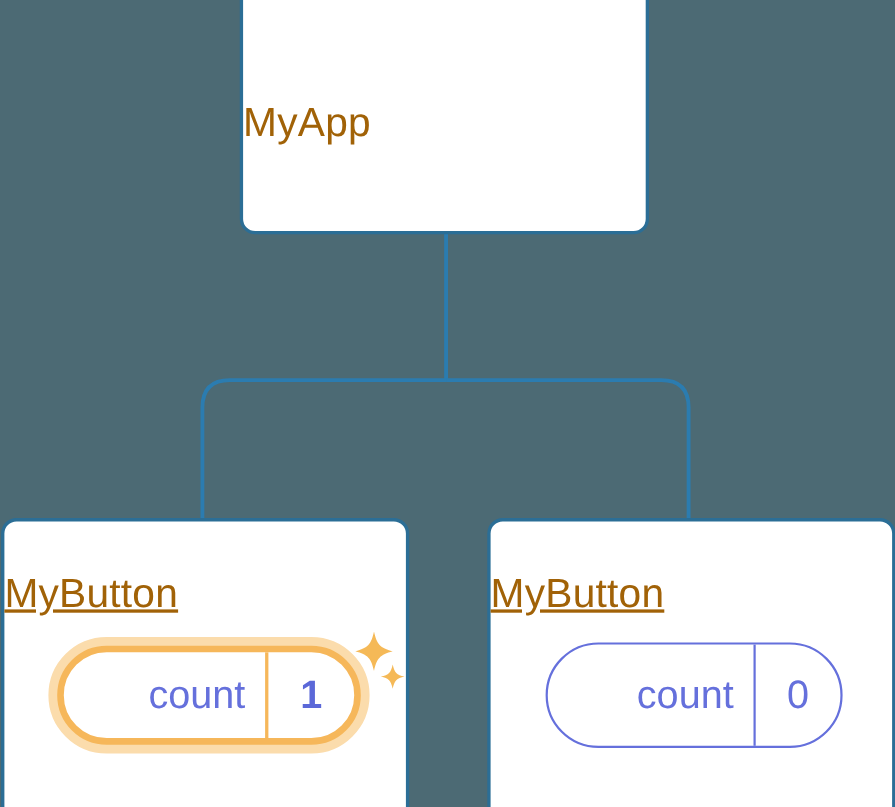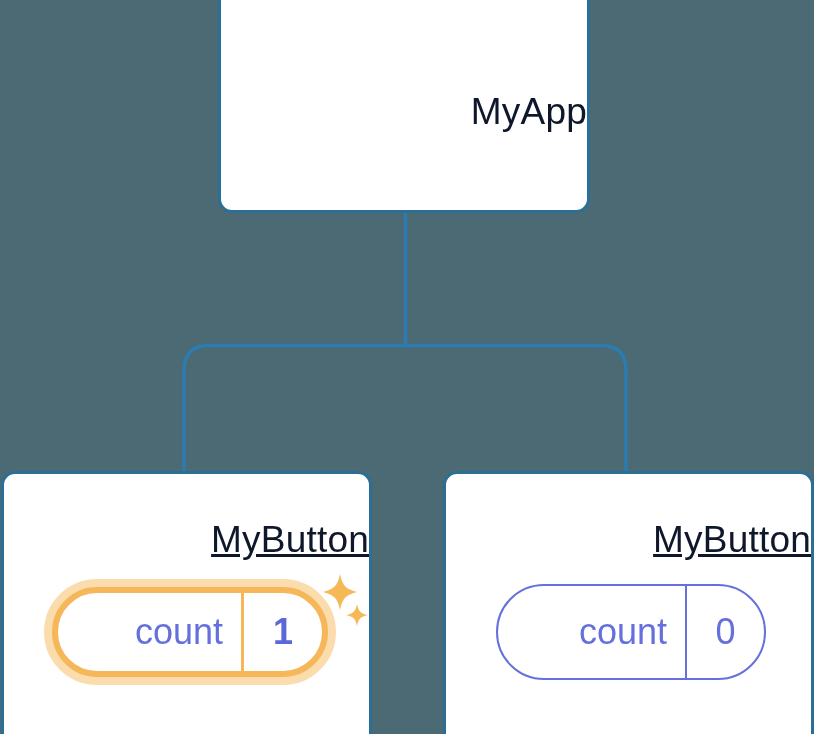--- a/index.html
+++ b/index.html
@@ -42,22 +42,22 @@
     height: 290px;
     top: 471px;
   }
   .node-left  { left: 1px;   width: 371px; }
   .node-right { left: 443px; width: 371px; }
 
   .node-title {
     position: absolute;
     left: 0;
     width: 100%;
-    text-align: right;
-    color: #0f172a;
+    text-align: left;
+    color: #a16207;
     font-size: 37px;
     font-weight: 400;
     letter-spacing: 0.2px;
     white-space: nowrap;
   }
   .node-root .node-title { top: 114px; }
   .node-child .node-title { top: 45px; text-decoration: underline; }
 
   
   .pill-wrap {

